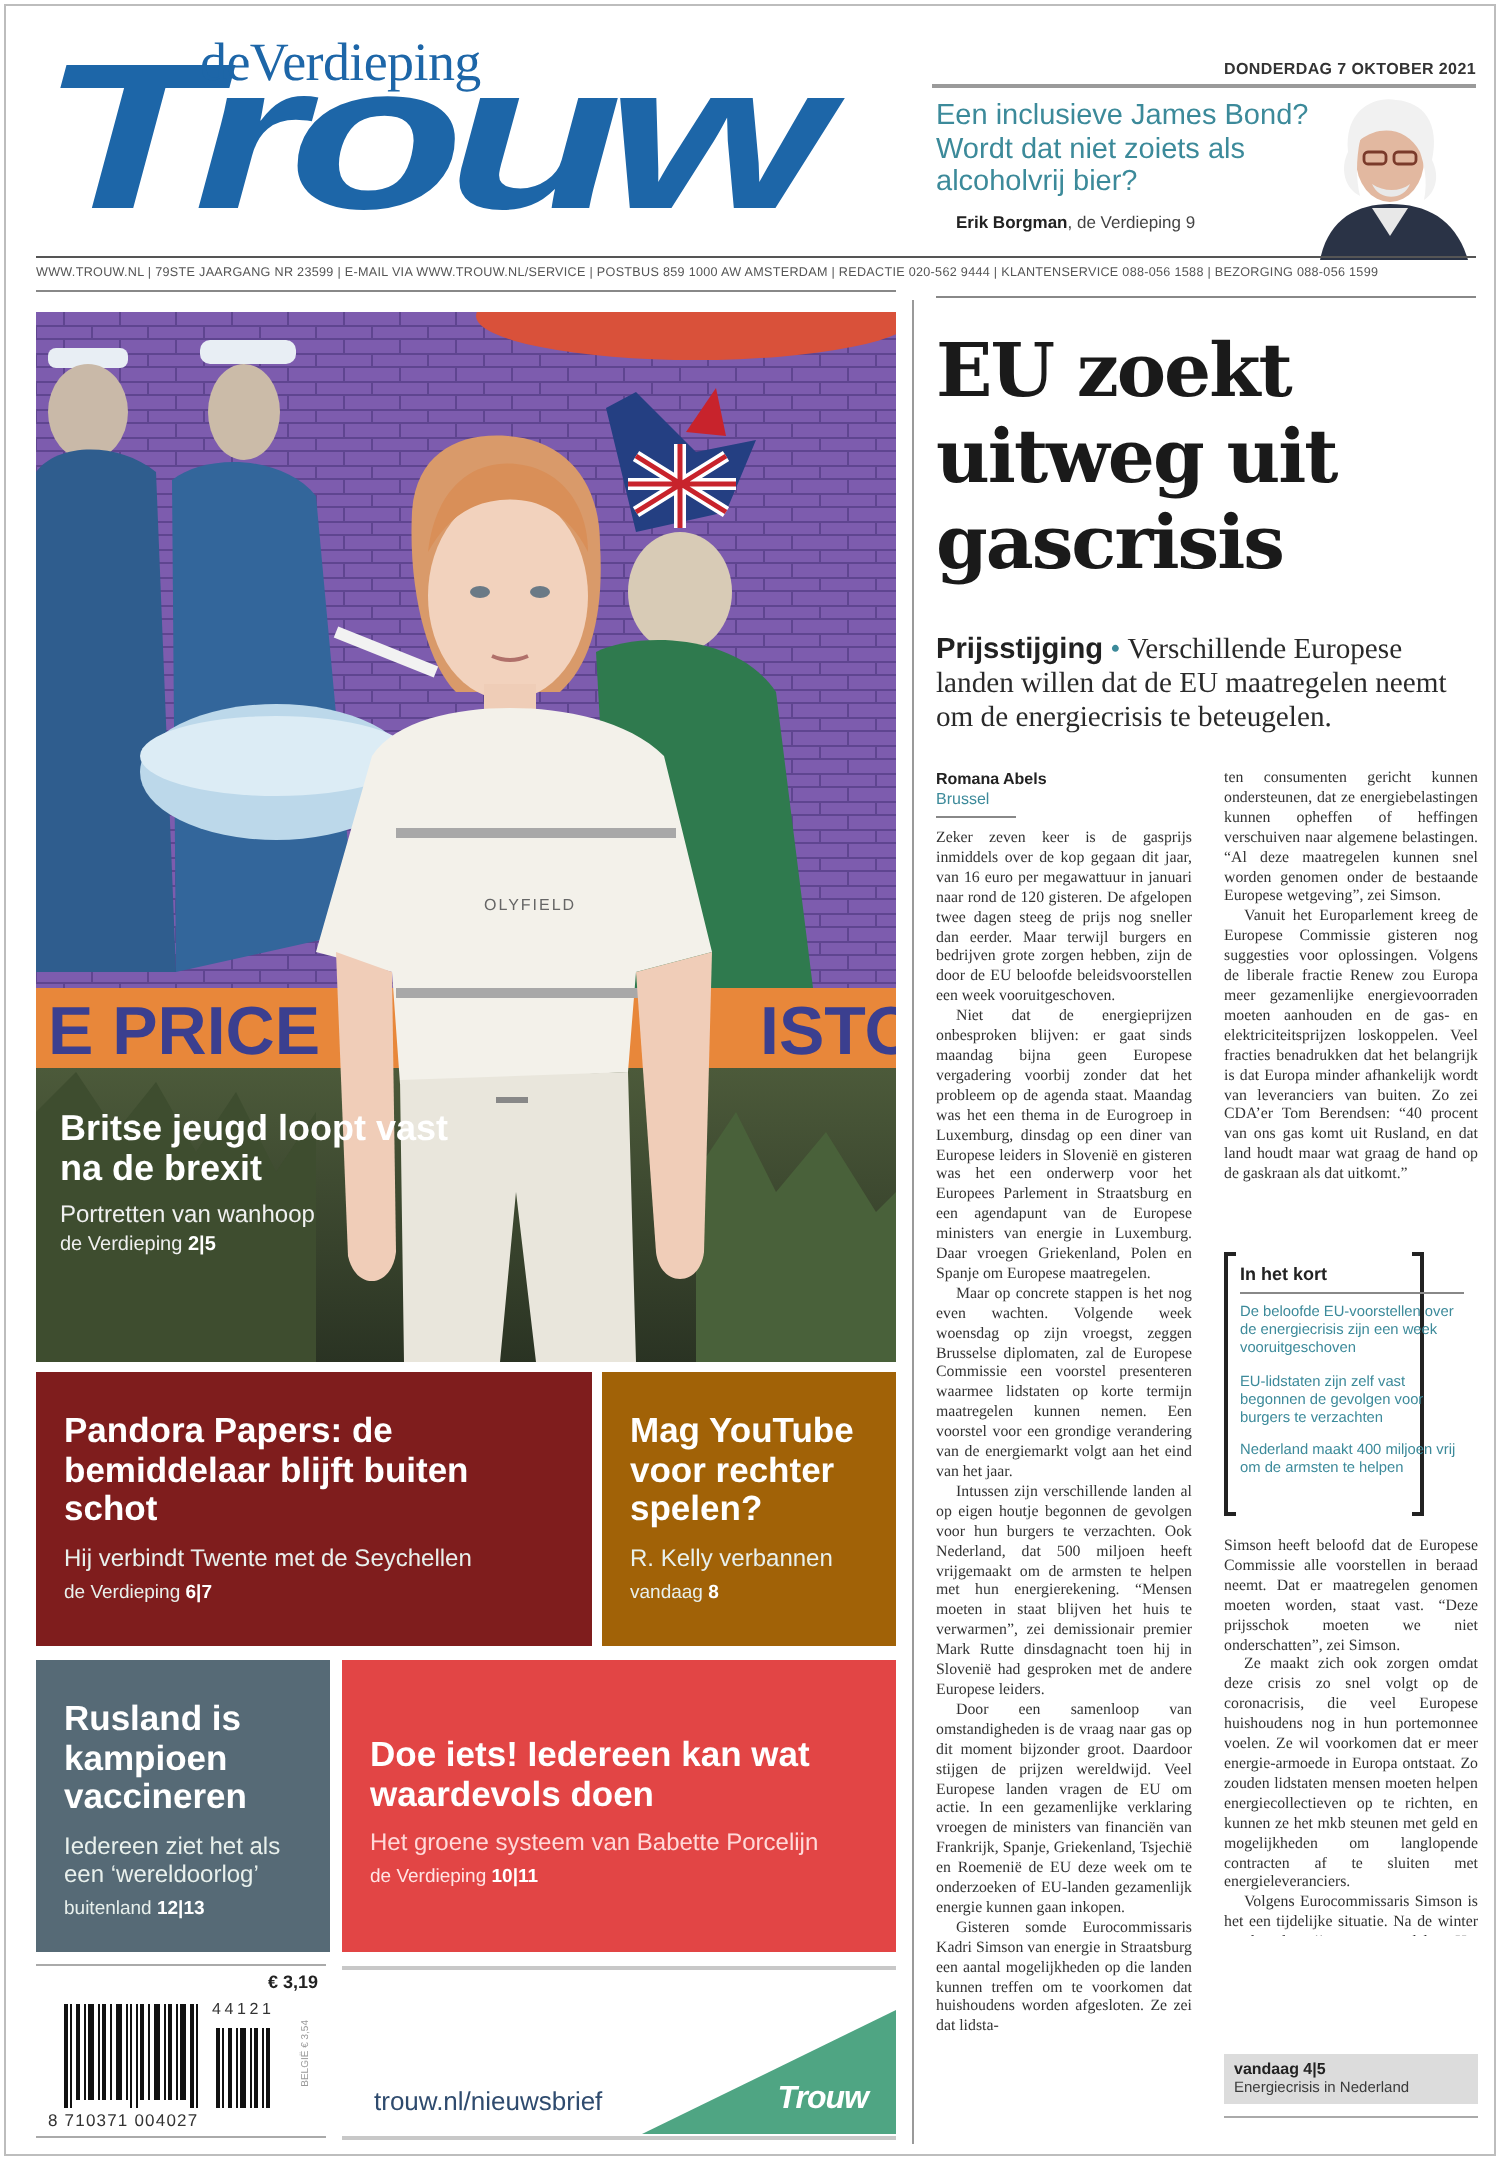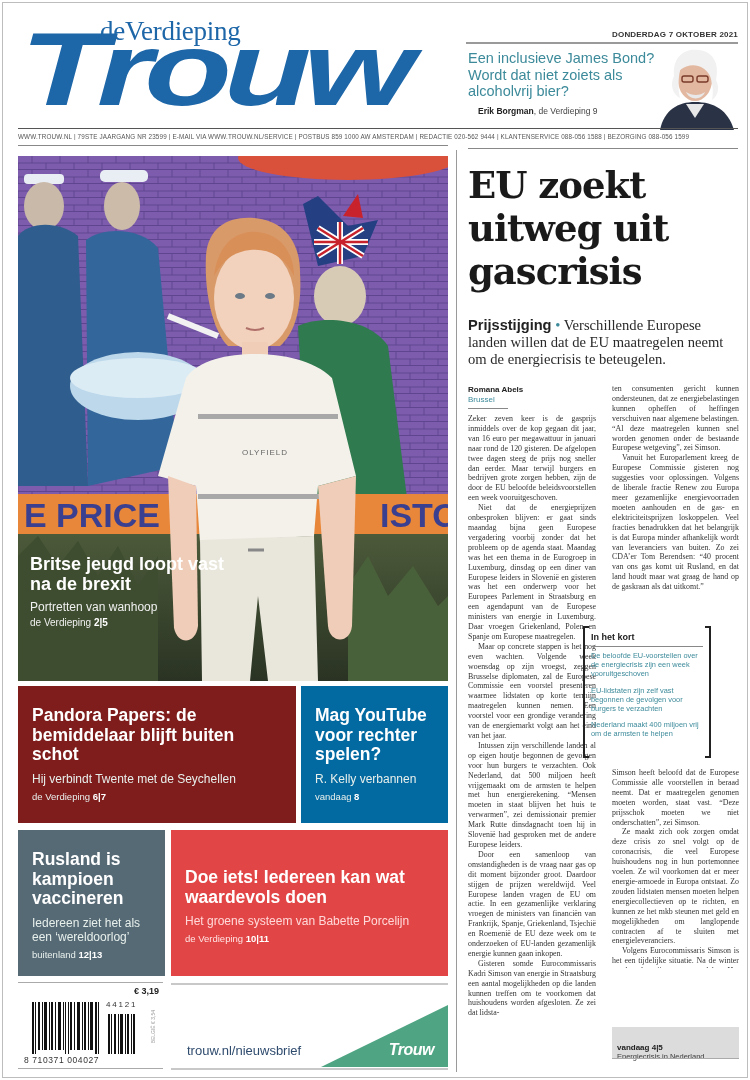--- a/index.html
+++ b/index.html
@@ -38,21 +38,21 @@
   .photo-caption .r { margin-top: 3px; font-size: 10px; color: #f0f0f0; }
   .photo-caption .r b { color: #fff; }
 
   
   .tile { position: absolute; padding: 20px 14px 0 14px; }
   .tile .t { font-weight: bold; color: #ffffff; font-size: 17.5px; line-height: 19.5px; }
   .tile .s { margin-top: 7px; font-size: 12px; line-height: 14px; color: #e8f0ec; }
   .tile .r { margin-top: 5px; font-size: 9.5px; color: #e8f0ec; }
   .tile .r b { color: #ffffff; }
   .tile-pandora { left: 18px; top: 686px; width: 278px; height: 137px; background: #7f1d1d; }
-  .tile-youtube { left: 301px; top: 686px; width: 147px; height: 137px; background: #0369a1; }
+  .tile-youtube { left: 301px; top: 686px; width: 147px; height: 137px; background: #a16207; }
   .tile-portugal { left: 18px; top: 830px; width: 147px; height: 146px; background: #566a76; padding-top: 20px; }
   .tile-doe { left: 171px; top: 830px; width: 277px; height: 146px; background: #e24545; padding-top: 38px; }
   .tile-doe .s { color: #ffd9d9; }
   .tile-doe .r { color: #ffe4e4; }
 
   
   .barcode-box { position: absolute; left: 18px; top: 982px; width: 145px; height: 92px; }
   .bc-top-rule { position: absolute; left: 0; top: 0; width: 145px; height: 1px; background: #aaa; }
   .bc-bottom-rule { position: absolute; left: 0; top: 86px; width: 145px; height: 1px; background: #aaa; }
   .price { position: absolute; right: 4px; top: 4px; font-size: 9px; font-weight: bold; color: #222; }
@@ -85,31 +85,31 @@
   .byline-rule { position: absolute; left: 468px; top: 408px; width: 40px; height: 1px; background: #888; }
 
   .bodycol { position: absolute; font-family: "Liberation Serif", serif; font-size: 7.9px; line-height: 9.9px; color: #333; text-align: justify; }
   .bodycol p { text-indent: 0; }
   .bodycol p + p { text-indent: 10px; }
   .col1 { left: 468px; top: 414px; width: 128px; height: 648px; overflow: hidden; }
   .col2a { left: 612px; top: 384px; width: 127px; height: 230px; overflow: hidden; }
   .col2b { left: 612px; top: 768px; width: 127px; height: 200px; overflow: hidden; }
 
   
-  .kort { position: absolute; left: 583px; top: 626px; width: 128px; height: 132px; }
+  .kort { position: absolute; left: 612px; top: 626px; width: 100px; height: 132px; }
   .kort .br { position: absolute; width: 6px; height: 132px; border: 2px solid #222; }
   .kort .br.l { left: 0; top: 0; border-right: none; }
   .kort .br.r { right: 0; top: 0; border-left: none; }
   .kort-title { position: absolute; left: 8px; top: 6px; font-size: 9px; font-weight: bold; color: #222; }
   .kort-rule { position: absolute; left: 8px; top: 20px; width: 112px; height: 1px; background: #888; }
   .kort-items { position: absolute; left: 8px; top: 25px; width: 114px; }
   .kort-item { font-size: 7.4px; line-height: 9.2px; color: #3c8a9a; margin-bottom: 7px; }
 
   
-  .vandaag { position: absolute; left: 612px; top: 1027px; width: 127px; height: 25px; background: #dcdcdc; padding: 16px 5px; }
+  .vandaag { position: absolute; left: 612px; top: 1027px; width: 127px; height: 25px; background: #dcdcdc; padding: 3px 5px; }
   .vandaag .a { font-size: 8px; font-weight: bold; color: #222; }
   .vandaag .b { font-size: 7.5px; color: #3a3a3a; }
   .vandaag-rule { position: absolute; left: 612px; top: 1058px; width: 127px; height: 1px; background: #aaa; }
 </style>
 </head>
 <body>
 
 <div class="page-frame"></div>
 
 <div class="masthead">

